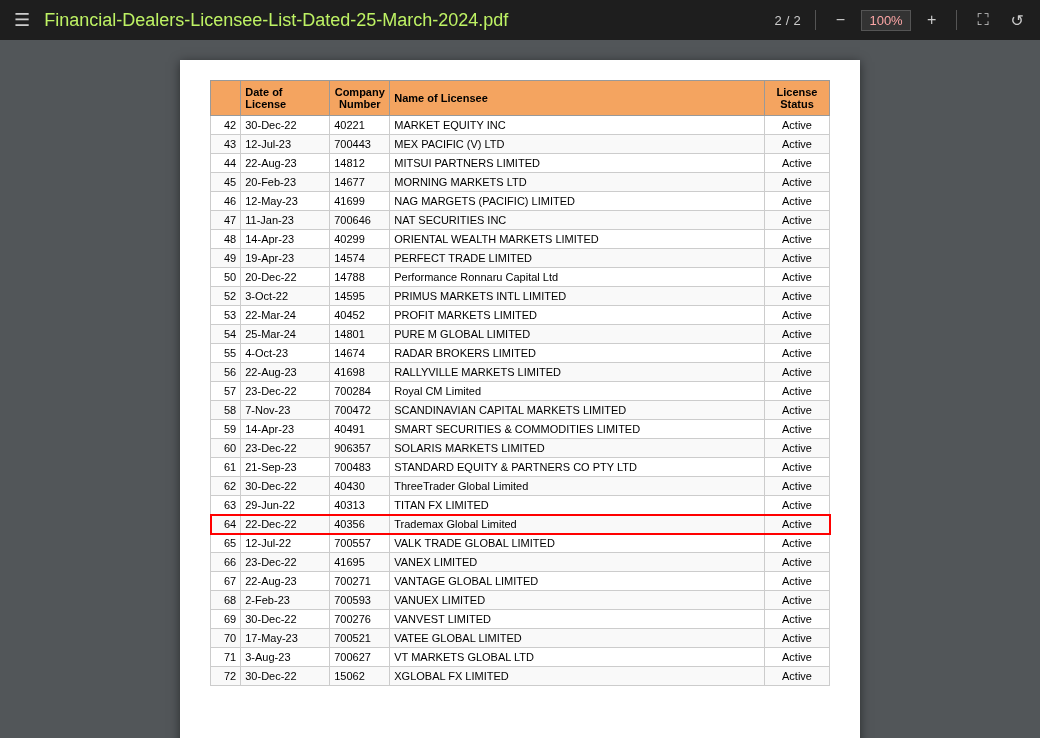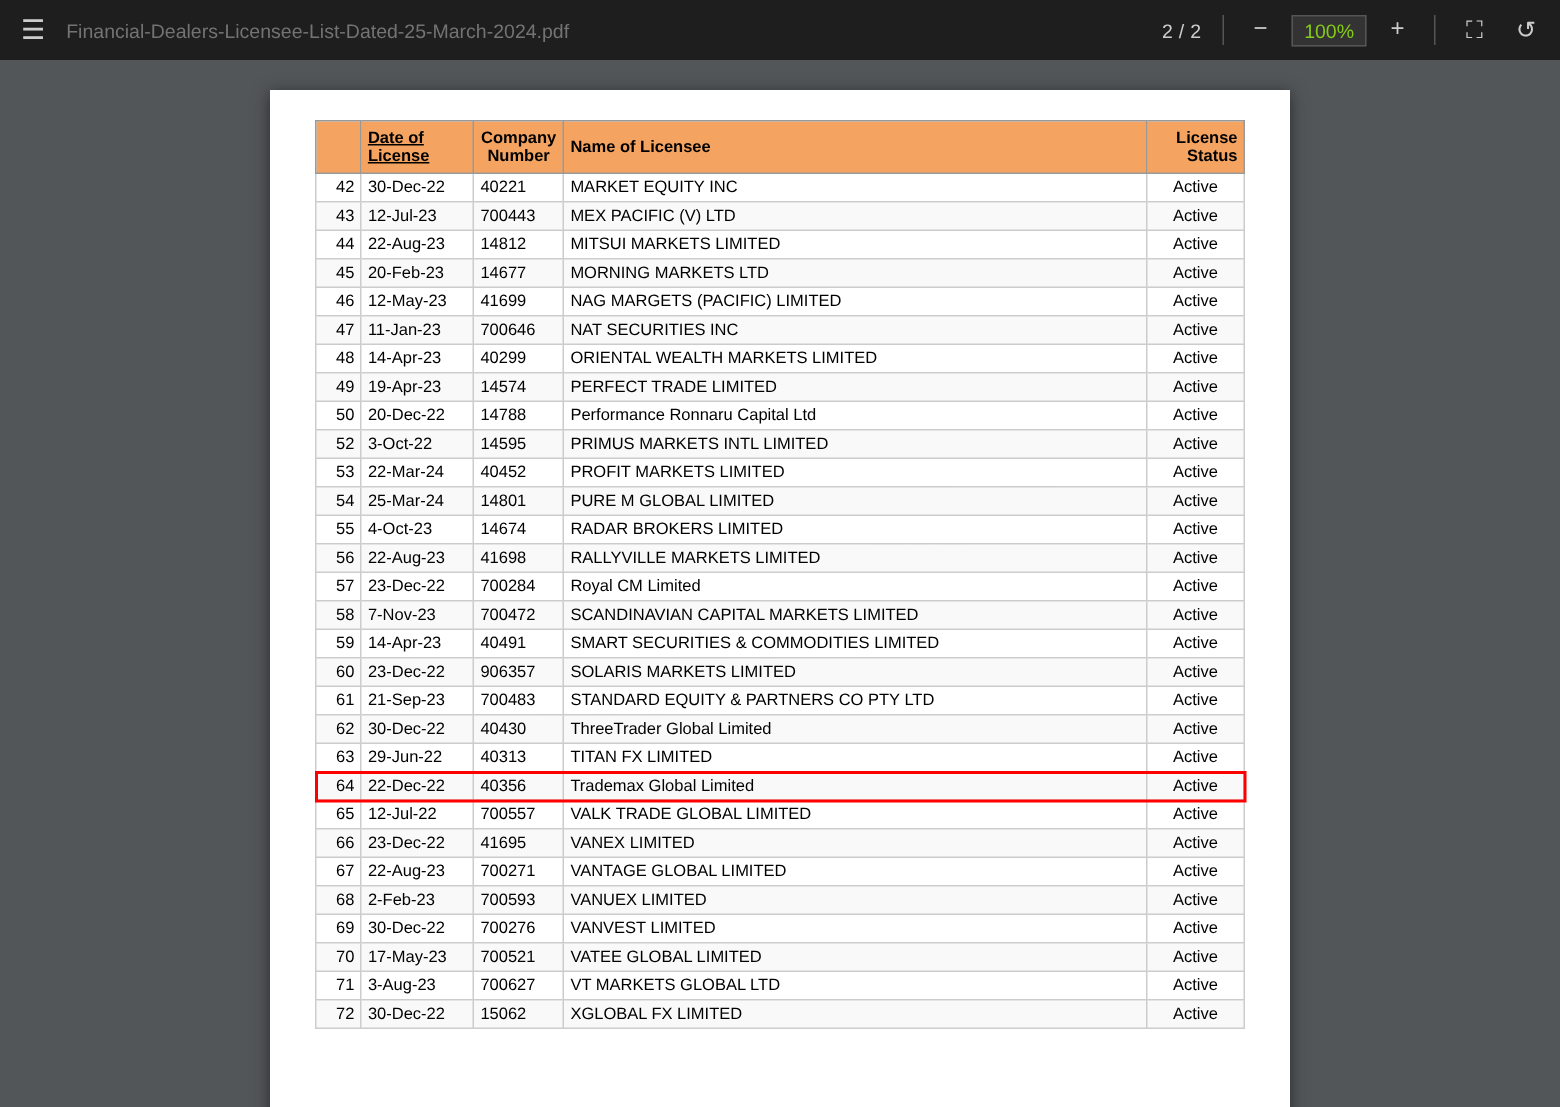--- a/index.html
+++ b/index.html
@@ -24,41 +24,41 @@
       gap: 10px;
       flex-shrink: 0;
     }
     .toolbar-menu {
       color: #ccc;
       font-size: 18px;
       cursor: pointer;
       padding: 4px;
     }
     .toolbar-title {
-      color: #737373;
-      font-size: 13px;
+      color: #bef264;
+      font-size: 18px;
       flex: 1;
     }
     .toolbar-page {
       display: flex;
       align-items: center;
       gap: 4px;
       color: #ccc;
       font-size: 13px;
     }
     .toolbar-divider {
       width: 1px;
       height: 20px;
       background: #555;
       margin: 0 4px;
     }
     .toolbar-zoom {
       background: #333;
       border: 1px solid #555;
-      color: #84cc16;
+      color: #fca5a5;
       padding: 2px 6px;
       font-size: 13px;
       min-width: 50px;
       text-align: center;
     }
     .toolbar-btn {
       color: #ccc;
       font-size: 16px;
       cursor: pointer;
       padding: 2px 6px;
@@ -123,24 +123,24 @@
       padding: 5px 4px;
       text-align: left;
       font-weight: bold;
       font-size: 11px;
       vertical-align: middle;
     }
     thead th:first-child {
       width: 30px;
       text-align: center;
     }
-    thead th.date-col { width: 75px; text-decoration: underline; }
+    thead th.date-col { width: 89px; }
     thead th.company-col { width: 60px; text-align: center; }
     thead th.name-col { }
-    thead th.status-col { width: 65px; text-align: right; }
+    thead th.status-col { width: 65px; text-align: center; }
 
     tbody tr {
       background: white;
     }
     tbody tr:nth-child(even) {
       background: #f9f9f9;
     }
     tbody tr.highlighted {
       outline: 2px solid red;
       outline-offset: -1px;
@@ -214,21 +214,21 @@
             <td>43</td>
             <td>12-Jul-23</td>
             <td>700443</td>
             <td>MEX PACIFIC (V) LTD</td>
             <td class="status-cell">Active</td>
           </tr>
           <tr>
             <td>44</td>
             <td>22-Aug-23</td>
             <td>14812</td>
-            <td>MITSUI MARKETS LIMITED</td>
+            <td>MITSUI PARTNERS LIMITED</td>
             <td class="status-cell">Active</td>
           </tr>
           <tr>
             <td>45</td>
             <td>20-Feb-23</td>
             <td>14677</td>
             <td>MORNING MARKETS LTD</td>
             <td class="status-cell">Active</td>
           </tr>
           <tr>

